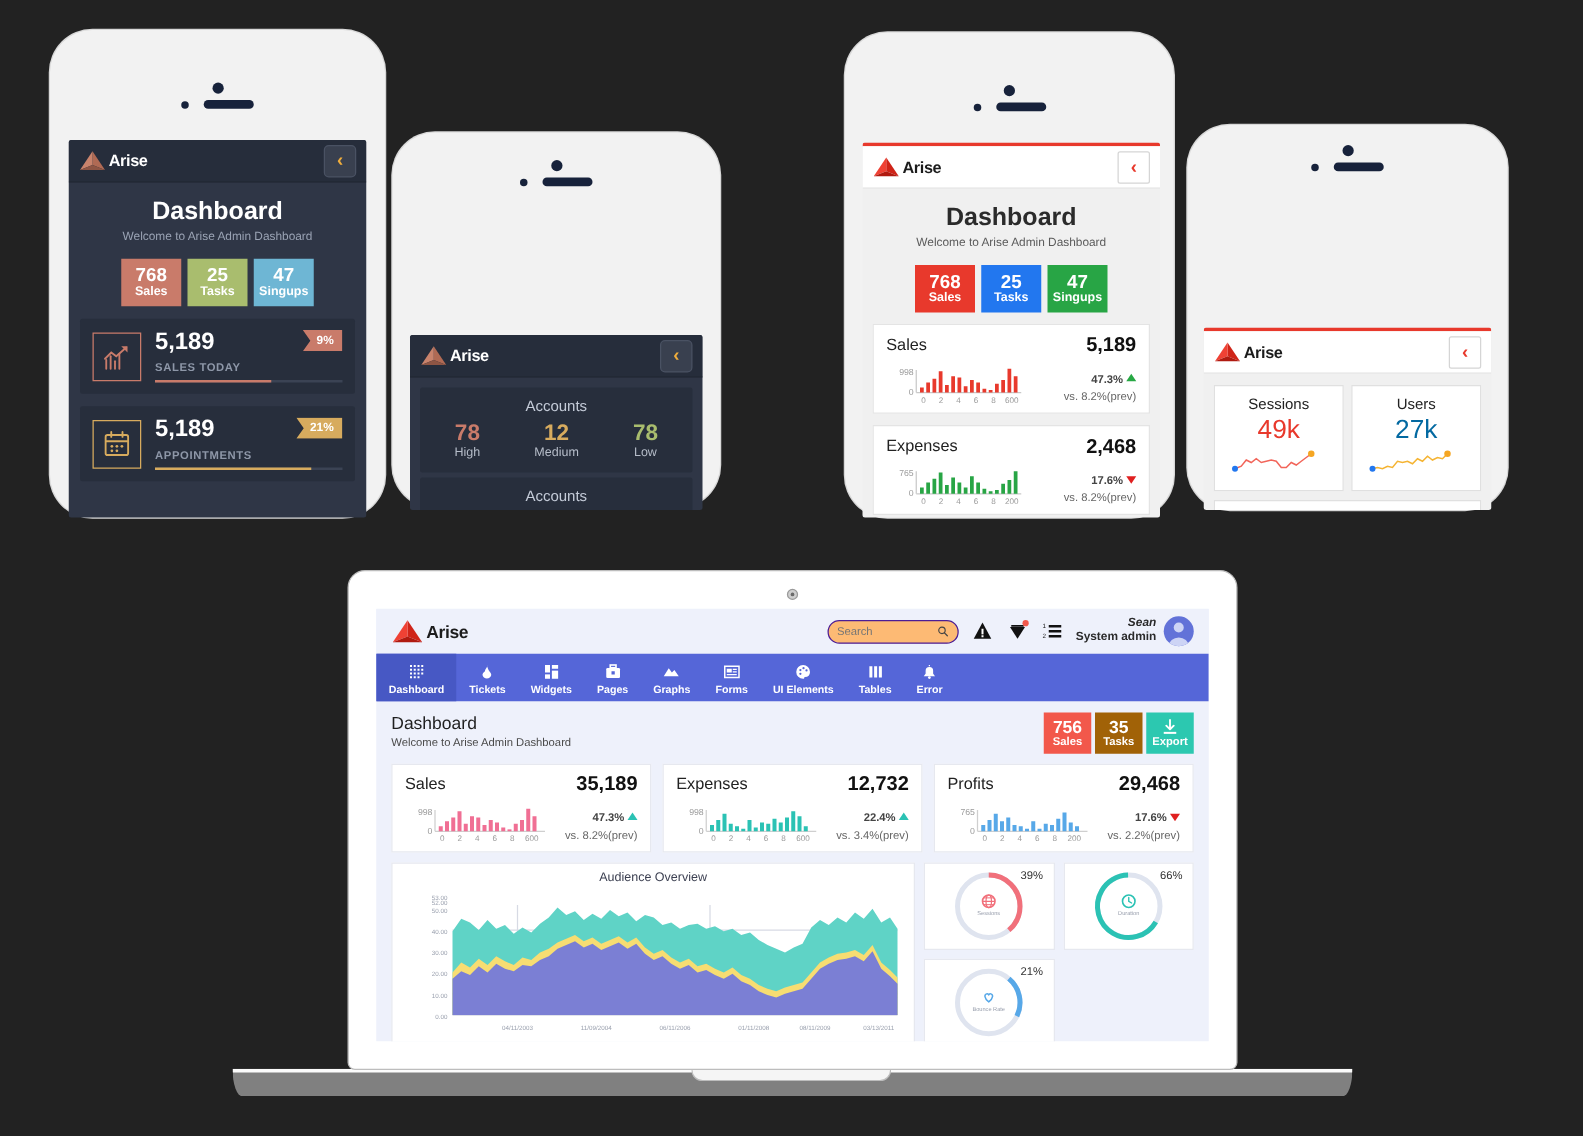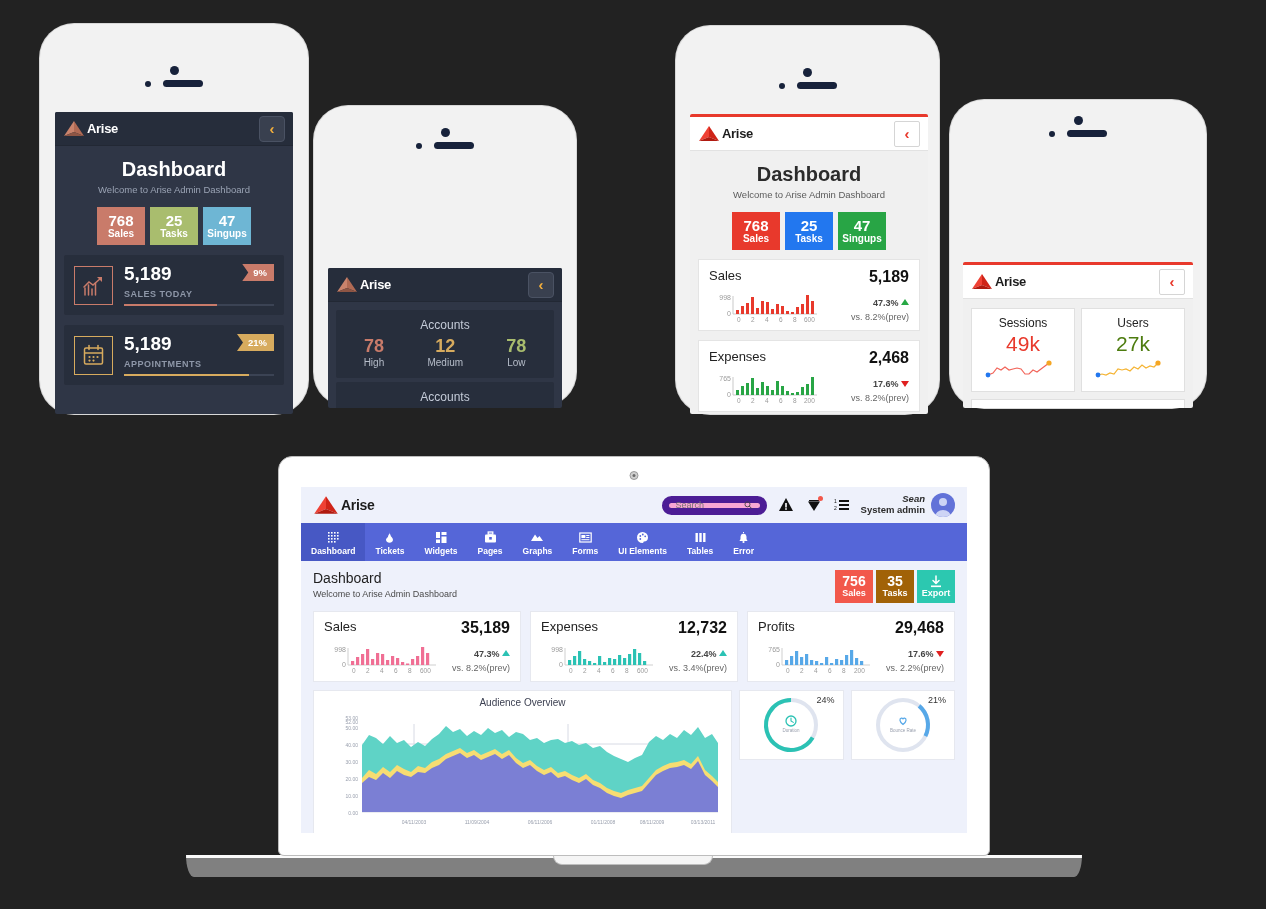--- a/index.html
+++ b/index.html
@@ -150,22 +150,22 @@
     border-top: none; border-radius: 0 0 9px 9px;
   }
 
   
   .app-header {
     height: 36px; background: #eef1fb; display: flex; align-items: center;
     padding: 0 12px; gap: 10px;
   }
   .app-header .spacer { flex: 1; }
   .search-box {
-    width: 105px; height: 19px; background: #f9a8d4; border-radius: 10px;
-    border: 7px solid #4c1d95; display: flex; align-items: center;
+    width: 105px; height: 19px; background: #fdba74; border-radius: 10px;
+    border: 1px solid #4c1d95; display: flex; align-items: center;
     padding: 0 7px; gap: 4px;
   }
   .search-box input {
     border: none; outline: none; background: transparent; width: 100%;
     font-size: 9px; color: #555; font-family: "Liberation Sans", sans-serif;
   }
   .hdr-icon { width: 18px; height: 18px; display: flex; align-items: center; justify-content: center; position: relative; }
   .user-block { display: flex; align-items: center; gap: 6px; }
   .user-names { text-align: right; line-height: 1.15; }
   .user-names .n1 { font-size: 9.5px; color: #2b2b2b; font-weight: bold; font-style: italic; }
@@ -503,21 +503,21 @@
           <div class="mini-title">Sessions</div>
           <div class="mini-val" style="color:#e8392c">49k</div>
           <svg width="82" height="22" viewBox="0 0 82 22" style="margin-top:1px">
             <polyline fill="none" stroke="#f2655a" stroke-width="1.2" points="6,18 11,16 15,11 19,13 23,10 27,13 31,12 35,11 39,12 43,17 47,17 51,13 55,15 59,12 63,9 67,6"></polyline>
             <circle cx="6" cy="18" r="2.4" fill="#2277ef"></circle>
             <circle cx="67" cy="6" r="2.6" fill="#f5a623"></circle>
           </svg>
         </div>
         <div class="mini-card">
           <div class="mini-title">Users</div>
-          <div class="mini-val" style="color:#4d7c0f">27k</div>
+          <div class="mini-val" style="color:#0369a1">27k</div>
           <svg width="82" height="22" viewBox="0 0 82 22" style="margin-top:1px">
             <polyline fill="none" stroke="#f5b433" stroke-width="1.2" points="6,18 10,17 14,18 18,16 22,17 26,12 30,13 34,12 38,14 42,10 46,12 50,8 54,11 58,9 62,10 66,6"></polyline>
             <circle cx="6" cy="18" r="2.4" fill="#2277ef"></circle>
             <circle cx="66" cy="6" r="2.6" fill="#f5a623"></circle>
           </svg>
         </div>
       </div>
 
       <div class="create-card">
         
@@ -877,24 +877,39 @@
               <text x="155" y="114" text-anchor="middle" class="ax-lbl">11/09/2004</text>
               <text x="218" y="114" text-anchor="middle" class="ax-lbl">06/11/2006</text>
               <text x="281" y="114" text-anchor="middle" class="ax-lbl">01/11/2008</text>
               <text x="330" y="114" text-anchor="middle" class="ax-lbl">08/11/2009</text>
               <text x="381" y="114" text-anchor="middle" class="ax-lbl">03/13/2011</text>
             </svg>
           </div>
 
           <div class="donut-grid">
 
-
-
             <div class="donut-card">
-              <span class="donut-pct">24%</span>
+              <span class="donut-pct">39%</span>
+              <svg width="62" height="62" viewBox="0 0 62 62">
+                <circle cx="31" cy="31" r="25" fill="none" stroke="#dfe4ef" stroke-width="4"></circle>
+                <circle cx="31" cy="31" r="25" fill="none" stroke="#f1707b" stroke-width="4" stroke-dasharray="61 157" stroke-dashoffset="0" transform="rotate(-90 31 31)" stroke-linecap="butt"></circle>
+                <g>
+                  <circle cx="31" cy="27" r="5" fill="none" stroke="#f1707b" stroke-width="1.3"></circle>
+                  <ellipse cx="31" cy="27" rx="2.2" ry="5" fill="none" stroke="#f1707b" stroke-width="1"></ellipse>
+                  <line x1="26" y1="27" x2="36" y2="27" stroke="#f1707b" stroke-width="1"></line>
+                  <line x1="26.8" y1="24.3" x2="35.2" y2="24.3" stroke="#f1707b" stroke-width="0.8"></line>
+                  <line x1="26.8" y1="29.7" x2="35.2" y2="29.7" stroke="#f1707b" stroke-width="0.8"></line>
+                </g>
+                <text x="31" y="38" text-anchor="middle" class="donut-label">Sessions</text>
+              </svg>
+            </div>
+
+
+            <div class="donut-card">
+              <span class="donut-pct">66%</span>
               <svg width="62" height="62" viewBox="0 0 62 62">
                 <circle cx="31" cy="31" r="25" fill="none" stroke="#dfe4ef" stroke-width="4"></circle>
                 <circle cx="31" cy="31" r="25" fill="none" stroke="#2bc2b4" stroke-width="4" stroke-dasharray="104 53" transform="rotate(30 31 31)" stroke-linecap="butt"></circle>
                 <g>
                   <circle cx="31" cy="27" r="5" fill="none" stroke="#2bc2b4" stroke-width="1.3"></circle>
                   <path d="M31 24 L31 27 L33.3 28.4" fill="none" stroke="#2bc2b4" stroke-width="1.1" stroke-linecap="round"></path>
                 </g>
                 <text x="31" y="38" text-anchor="middle" class="donut-label">Duration</text>
               </svg>
             </div>

